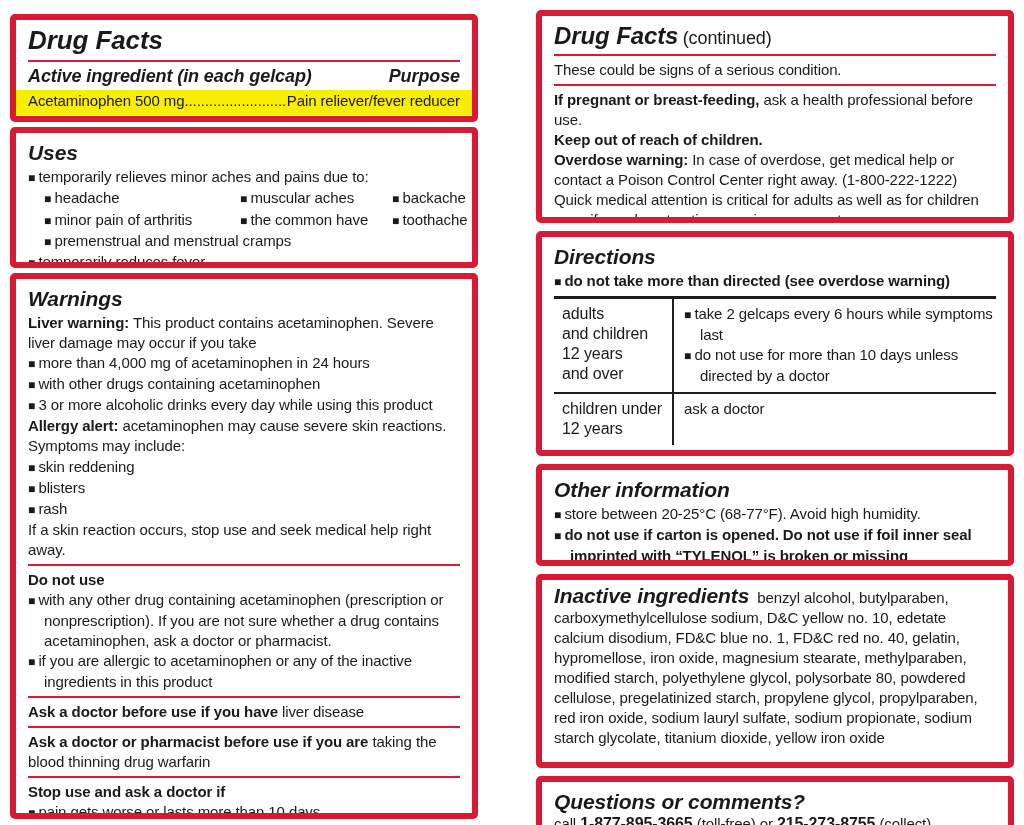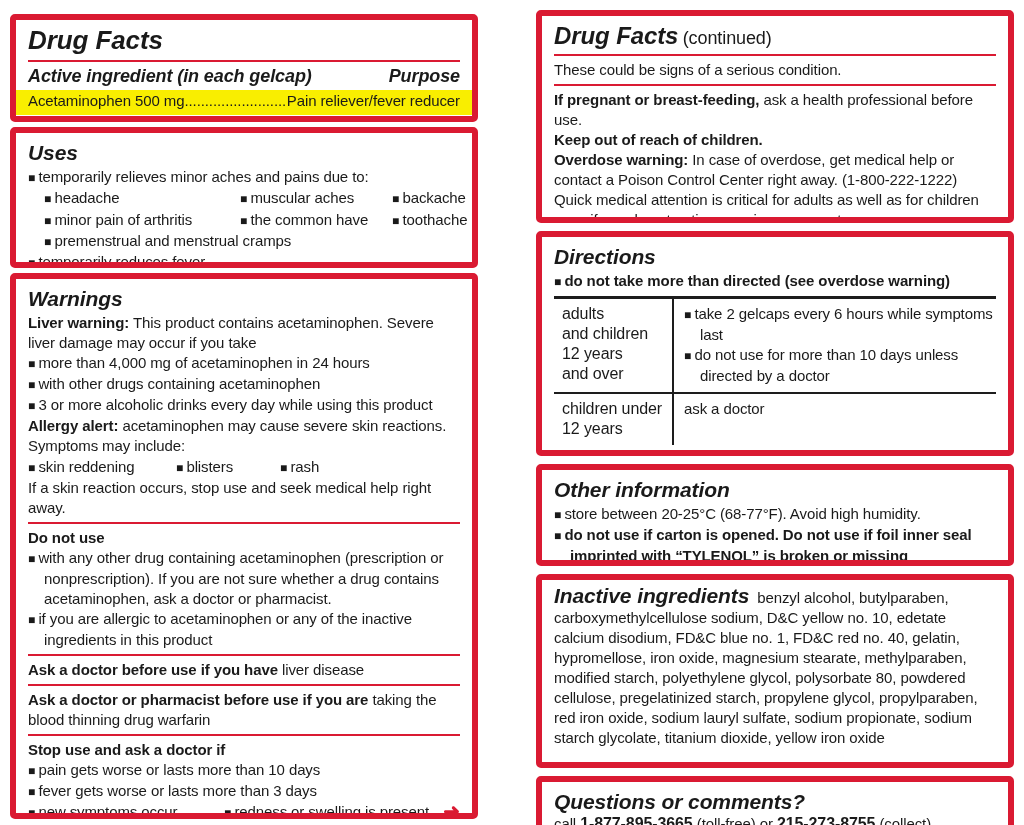--- a/index.html
+++ b/index.html
@@ -31,21 +31,21 @@
   .b{font-size:15px;line-height:20px;padding-left:16px;text-indent:-16px;}
   .b::before{content:"■ ";font-size:12px;}
   .b2{margin-left:16px;}
   .row-flex{display:flex;justify-content:space-between;align-items:baseline;}
   .yellow-row{
     background:var(--yellow);display:flex;align-items:baseline;
     margin:3px -12px -8px -12px;padding:1px 12px 4px 12px;
   }
   .yellow-row .dots{flex:1;overflow:hidden;white-space:nowrap;}
   .uses-grid{display:grid;grid-template-columns:196px 152px 1fr;margin-left:16px;row-gap:1px;}
-  .sym-row{display:flex;margin-top:1px;}
+  .sym-row{display:flex;margin-top:1px;flex-direction:column;}
   .sym-row .s1{width:148px;}
   .sym-row .s2{width:104px;}
   .stop-row{display:flex;align-items:flex-start;}
   .stop-row .s1{width:196px;}
   .arrow{color:var(--red);font-weight:bold;font-size:20px;margin-left:auto;line-height:18px;}
   .dtable{border-top:3px solid #1d1d1d;margin-top:4px;display:grid;grid-template-columns:118px 1fr;}
   .dtable .who{padding:5px 4px 6px 8px;white-space:pre-line;font-size:16px;line-height:20px;}
   .dtable .dose{border-left:2px solid #1d1d1d;padding:5px 0 6px 10px;}
   .dtable .r2{border-top:2px solid #1d1d1d;}
   .runin{font-size:21px;font-weight:bold;font-style:italic;margin-right:8px;}

